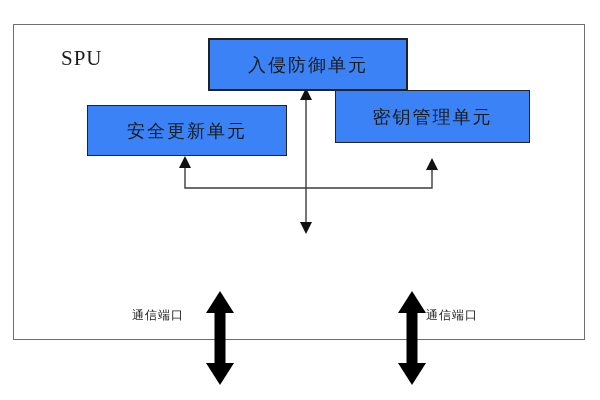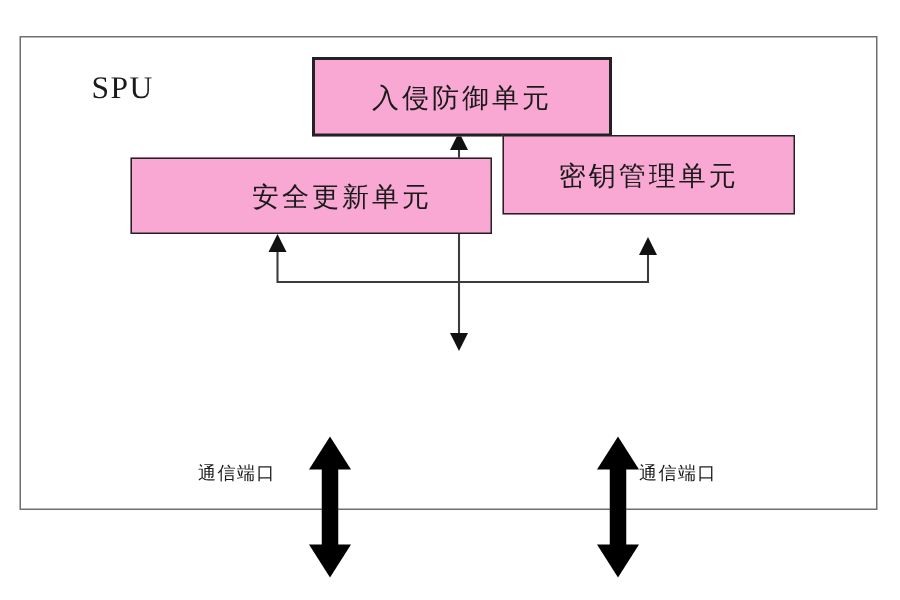--- a/index.html
+++ b/index.html
@@ -21,30 +21,30 @@
     left: 13px;
     top: 24px;
     width: 570px;
     height: 314px;
     border: 1.5px solid #6f6f6f;
     background: transparent;
   }
   .node-box {
     position: absolute;
     border: 1.6px solid #222222;
-    background: #f9a8d4;
+    background: #3b82f6;
     display: flex;
     align-items: center;
     justify-content: center;
     font-size: 18px;
     letter-spacing: 2px;
     white-space: nowrap;
   }
   .box-intrusion { left: 208px; top: 38px;  width: 196px; height: 49px; border-width: 2px; }
-  .box-update    { left: 87px;  top: 105px; width: 198px; height: 49px; padding-left: 41px; }
+  .box-update    { left: 87px;  top: 105px; width: 198px; height: 49px; }
   .box-key       { left: 335px; top: 90px; width: 193px; height: 51px; }
   .box-lontalk   { left: 124px; top: 235px; width: 373px; height: 52px; letter-spacing: 1px; }
   .spu-label {
     position: absolute;
     left: 61px;
     top: 46px;
     font-size: 21px;
     letter-spacing: 1px;
   }
   .port-label {

